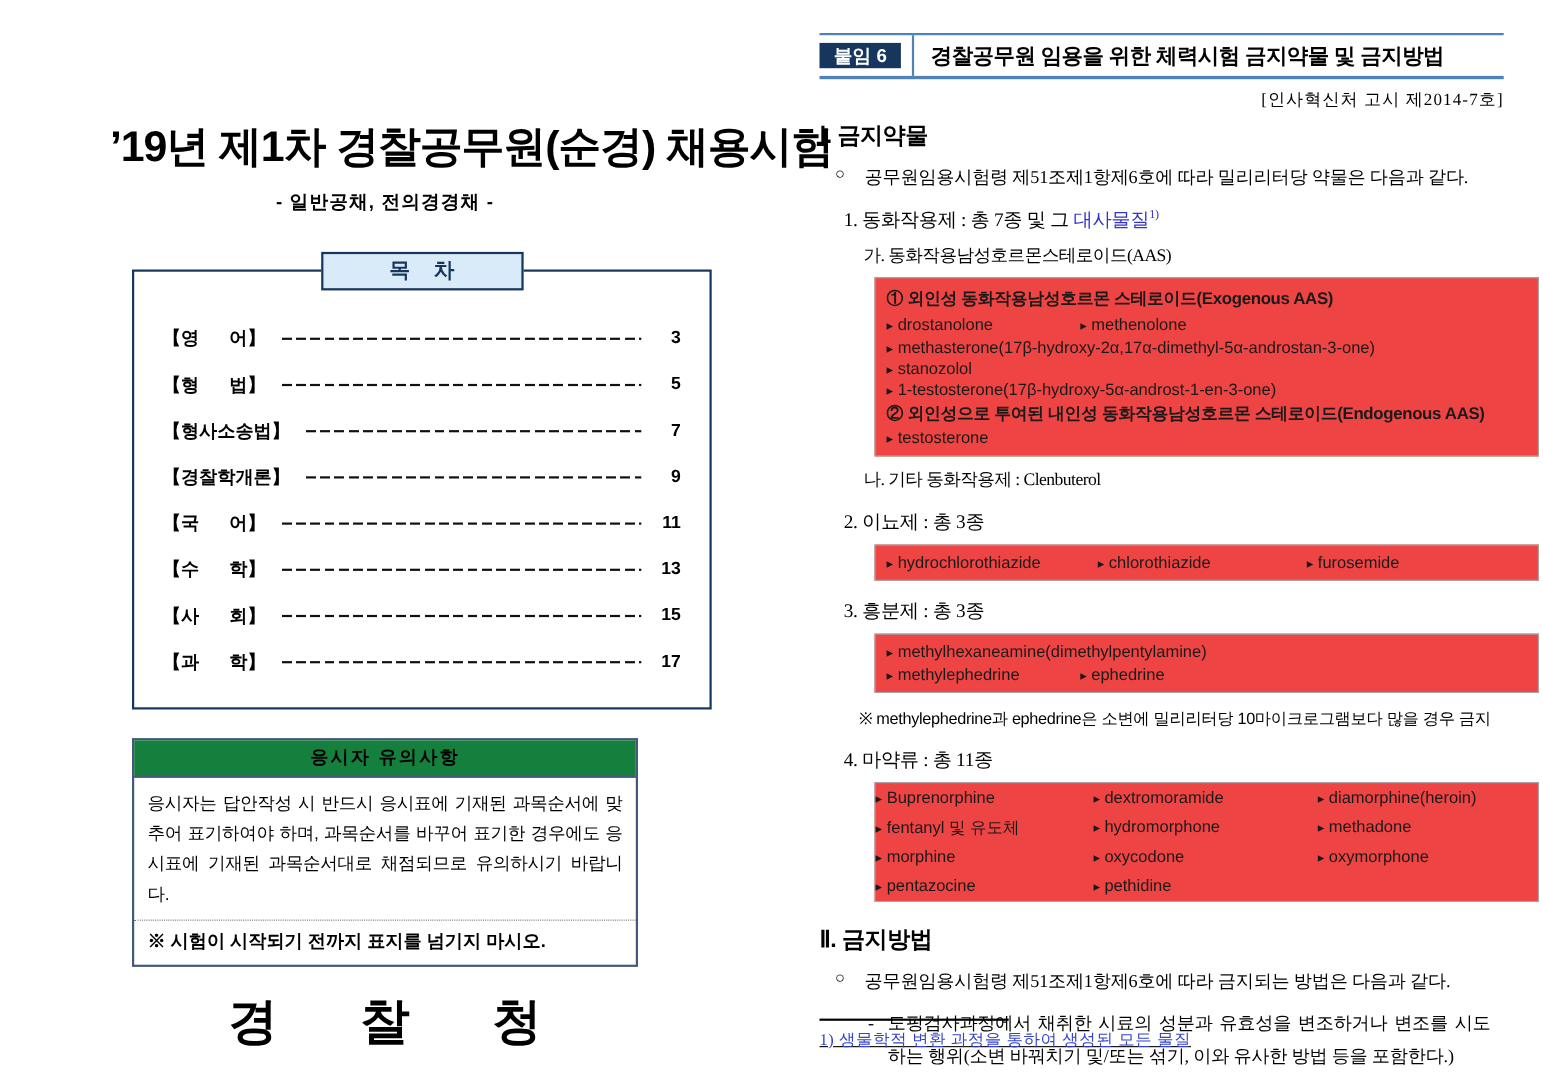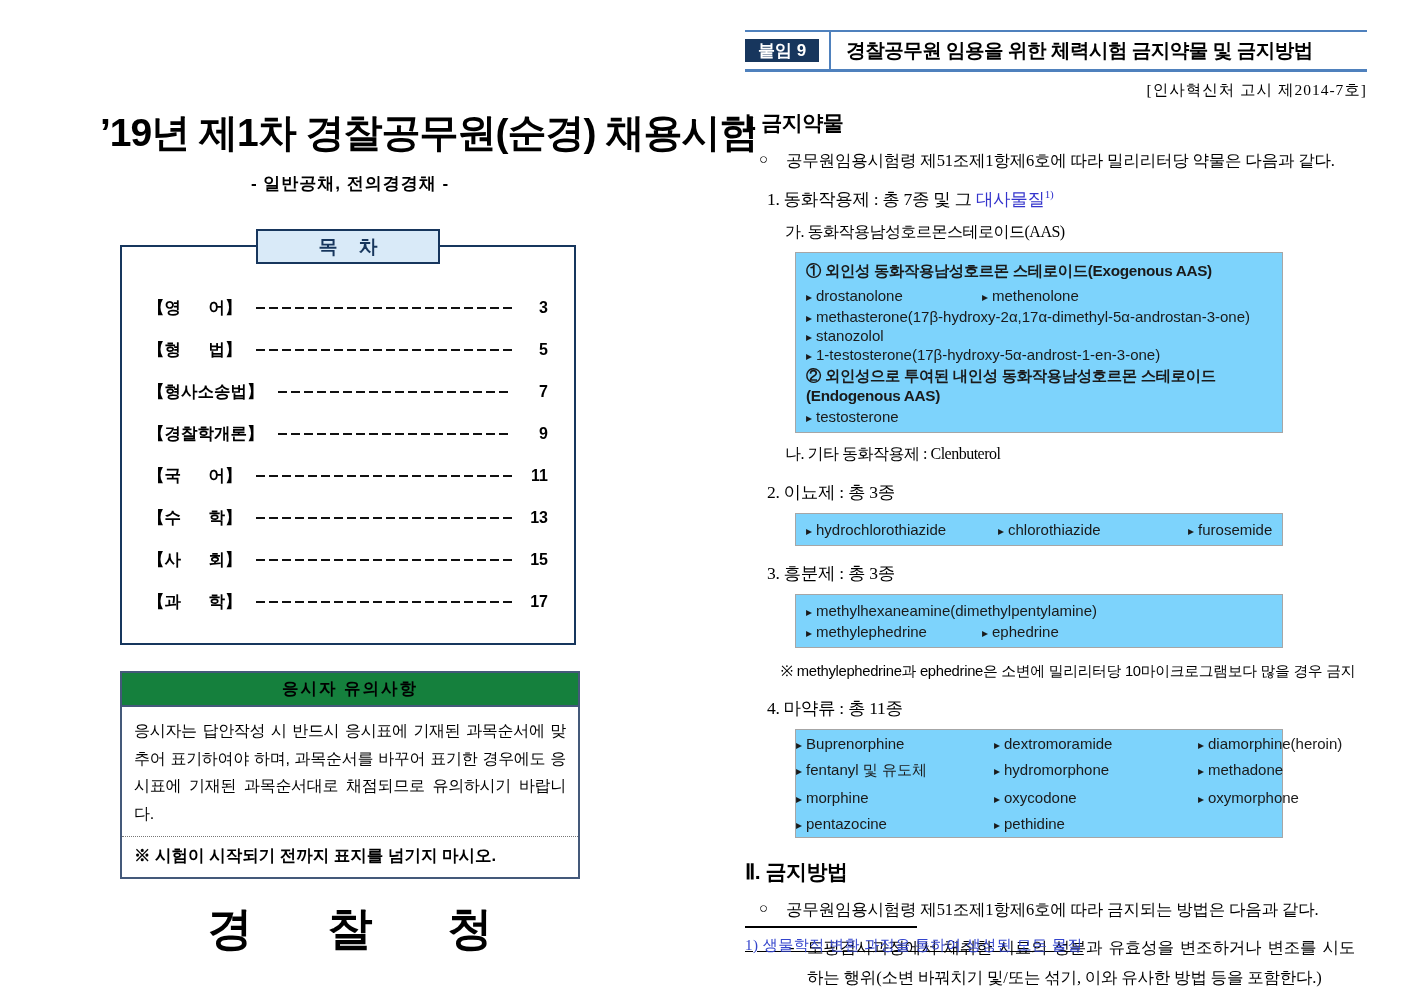--- a/index.html
+++ b/index.html
@@ -4,21 +4,21 @@
 <style>
   html,body{margin:0;padding:0;}
   body{
     width:1403px;height:992px;background:#ffffff;position:relative;overflow:hidden;
     font-family:"Liberation Sans", sans-serif;color:#000;
   }
   
   .left-col{position:absolute;left:100px;top:106px;width:500px;}
   .cover-title{font-size:39px;font-weight:900;text-align:center;letter-spacing:-1px;white-space:nowrap;}
   .cover-subtitle{text-align:center;font-size:17px;font-weight:700;margin-top:12px;letter-spacing:1px;}
-  .toc-wrap{position:relative;margin:50px 0 0 20px;width:456px;border:2px solid #17365D;
+  .toc-wrap{position:relative;margin:50px 0 0 20px;width:527px;border:2px solid #17365D;
             padding:50px 26px 10px;box-sizing:border-box;}
   .toc-header{position:absolute;top:-18px;left:50%;transform:translateX(-50%);
               width:184px;height:35px;line-height:32px;background:#D9EAF8;border:2px solid #17365D;
               text-align:center;font-size:19px;font-weight:700;color:#17365D;white-space:pre;box-sizing:border-box;}
   .toc-row{display:flex;align-items:center;margin-bottom:20px;}
   .toc-label{white-space:pre;font-size:16.5px;font-weight:700;}
   .leader{flex:1;height:2px;margin:0 10px 0 14px;
           background:repeating-linear-gradient(90deg,#111 0 9px,transparent 9px 13px);}
   .toc-page{width:26px;text-align:right;font-size:16px;font-weight:700;}
   .notice-box{margin:26px 0 0 20px;width:460px;border:2px solid #44597A;box-sizing:border-box;}
@@ -39,21 +39,21 @@
   .ref{text-align:right;font-family:"Liberation Serif", serif;font-size:15.5px;margin-top:8px;letter-spacing:1px;}
   .sec-heading{font-size:21px;font-weight:800;margin-top:8px;letter-spacing:-0.5px;}
   .sec-heading.second{margin-top:20px;}
   .intro-row{display:flex;margin:13px 0 0 14px;font-family:"Liberation Serif", serif;font-size:16.5px;}
   .intro-bullet{width:27px;font-size:15px;padding-top:1px;}
   .intro-text{flex:1;letter-spacing:-0.2px;}
   .num-heading{margin:15px 0 0 22px;font-family:"Liberation Serif", serif;font-size:17.5px;font-weight:400;letter-spacing:-0.3px;}
   .blue{color:#3333CC;}
   .num-heading sup{font-size:11px;}
   .sub-heading{margin:11px 0 0 40px;font-family:"Liberation Serif", serif;font-size:16px;font-weight:400;letter-spacing:-0.5px;}
-  .tan-box{margin:9px 0 0 50px;width:488px;box-sizing:border-box;background:#7dd3fc;
+  .tan-box{margin:9px 0 0 50px;width:604px;box-sizing:border-box;background:#ef4444;
            border:1px solid #A6A6A6;padding:5px 10px;font-size:15px;color:#1a1a1a;}
   .box-head{font-weight:700;font-size:15.3px;margin:3px 0;letter-spacing:-0.3px;}
   .cell{display:flex;align-items:baseline;margin:2px 0;}
   .tri{margin-right:4px;font-size:12px;flex:0 0 auto;}
   .grid2{display:grid;grid-template-columns:176px 1fr;}
   .grid3{display:grid;grid-template-columns:192px 190px 1fr;}
   .narc-grid{display:grid;grid-template-columns:198px 204px 1fr;row-gap:5px;padding:3px 0;}
   .note{margin:12px 0 0 24px;font-size:14.8px;letter-spacing:-0.3px;text-align:center;}
   .dash-item{display:flex;margin:12px 0 0 44px;font-family:"Liberation Serif", serif;
              font-size:16.5px;line-height:1.8;width:566px;}
@@ -122,21 +122,21 @@
       <div class="notice-warning">※ 시험이 시작되기 전까지 표지를 넘기지 마시오.</div>
     </div>
 
     <div class="agency">경      찰      청</div>
 
   </div>
 
   <div class="right-col">
 
     <div class="attach-header">
-      <span class="attach-badge">붙임 9</span>
+      <span class="attach-badge">붙임 6</span>
       <span class="attach-divider"></span>
       <span class="attach-title">경찰공무원 임용을 위한 체력시험 금지약물 및 금지방법</span>
     </div>
 
     <div class="ref">[인사혁신처 고시 제2014-7호]</div>
 
     <div class="sec-heading">Ⅰ. 금지약물</div>
 
     <div class="intro-row">
       <span class="intro-bullet">○</span>

